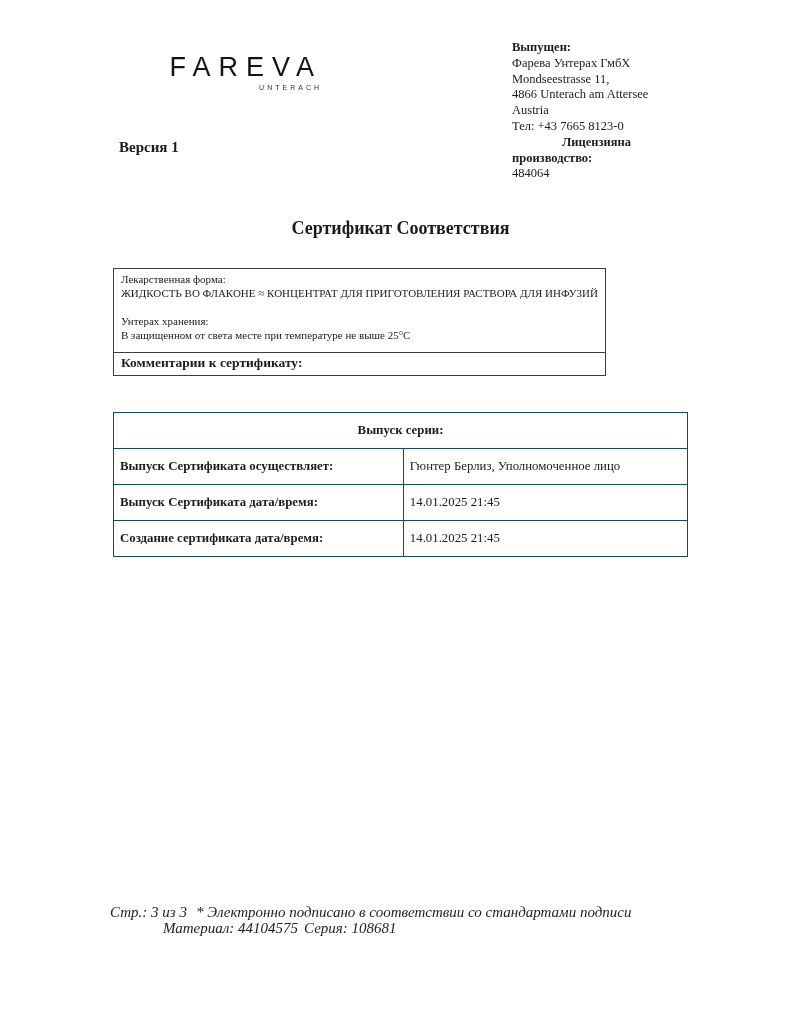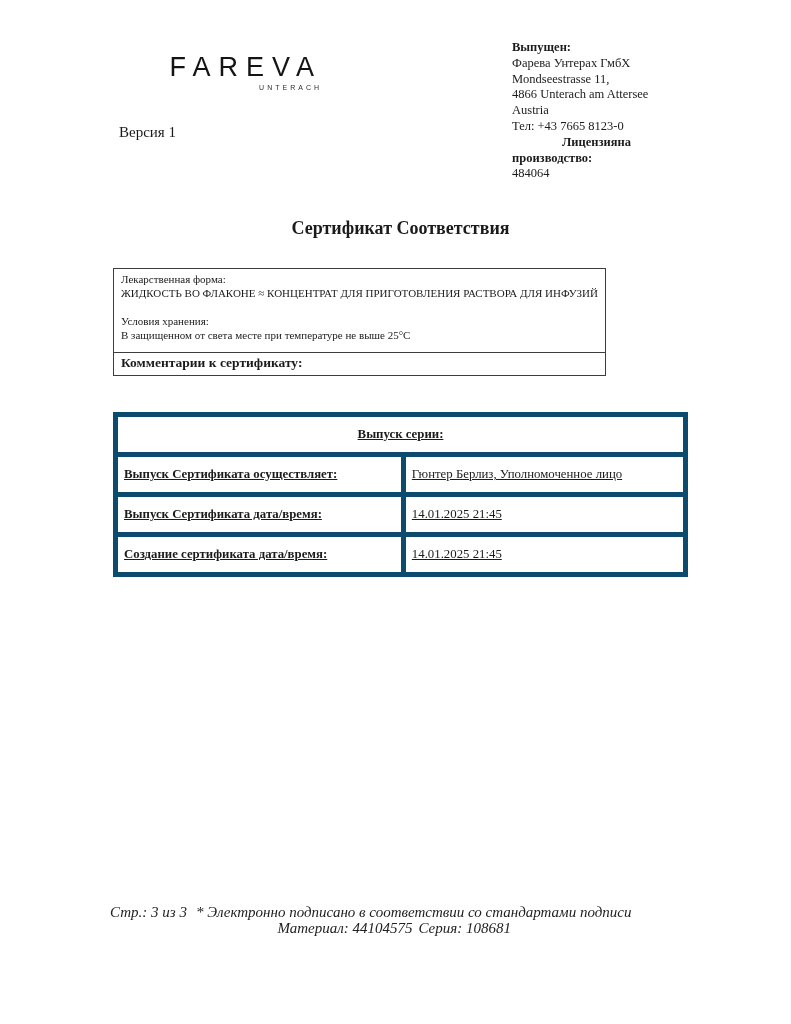--- a/index.html
+++ b/index.html
@@ -33,22 +33,23 @@
   }
   .logo-sub {
     margin-top: 1px;
     font-size: 7px;
     letter-spacing: 3px;
     padding-left: 3px;
     color: #2e2e2e;
   }
   .version {
     position: absolute;
-    left: 119px; top: 124px;
+    left: 119px; top: 139px;
     font-size: 15px;
+    font-weight: bold;
   }
   .issuer {
     position: absolute;
     left: 512px; top: 40px;
     width: 169px;
     font-size: 12.5px;
     line-height: 15.8px;
   }
   .issuer .bold { font-weight: bold; }
   .license-line {
@@ -98,26 +99,25 @@
 
   
   .release-table {
     position: absolute;
     left: 113px; top: 412px;
     width: 575px;
     border-collapse: collapse;
     font-size: 12.8px;
   }
   .release-table td, .release-table th {
-    border: 5px solid #0c4a6e;
+    border: 1px solid #0c4a6e;
     padding: 10px 6px;
     height: 17px;
     text-align: left;
     vertical-align: middle;
-    text-decoration: underline;
   }
   .release-table th {
     text-align: center;
     font-weight: bold;
   }
   .release-table .lbl-col {
     width: 50.5%;
     font-weight: bold;
   }
 
@@ -125,21 +125,21 @@
   .page-footer {
     position: absolute;
     left: 110px; top: 905px;
     font-size: 15px;
     line-height: 15.5px;
     color: #222;
     font-style: italic;
   }
   .footer-line1 span { margin-right: 9px; }
   .footer-line1 span:last-child { margin-right: 0; }
-  .footer-line2 { padding-left: 53px; text-align: center; }
+  .footer-line2 { padding-left: 53px; }
   .footer-line2 span { margin-right: 6px; }
 </style>
 </head>
 <body>
 
 <div class="page">
 
   <div class="logo">
     <div class="logo-name">FAREVA</div>
     <div class="logo-sub">UNTERACH</div>
@@ -162,21 +162,21 @@
     <div>484064</div>
   </div>
 
   <div class="doc-title">Сертификат Соответствия</div>
 
   <div class="details-table">
     <div class="details-row1">
       <div>Лекарственная форма:</div>
       <div>ЖИДКОСТЬ ВО ФЛАКОНЕ ≈ КОНЦЕНТРАТ ДЛЯ ПРИГОТОВЛЕНИЯ РАСТВОРА ДЛЯ ИНФУЗИЙ</div>
       <div class="spacer"></div>
-      <div>Условия хранения:</div>
+      <div>Унтерах хранения:</div>
       <div>В защищенном от света месте при температуре не выше 25°C</div>
     </div>
     <div class="details-row2">
       <div class="lbl">Комментарии к сертификату:</div>
     </div>
   </div>
 
   <table class="release-table">
     <tbody>
       <tr>

